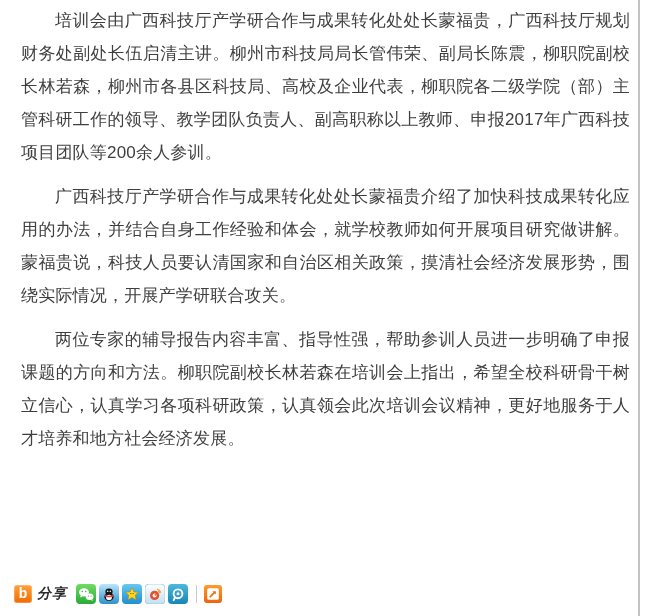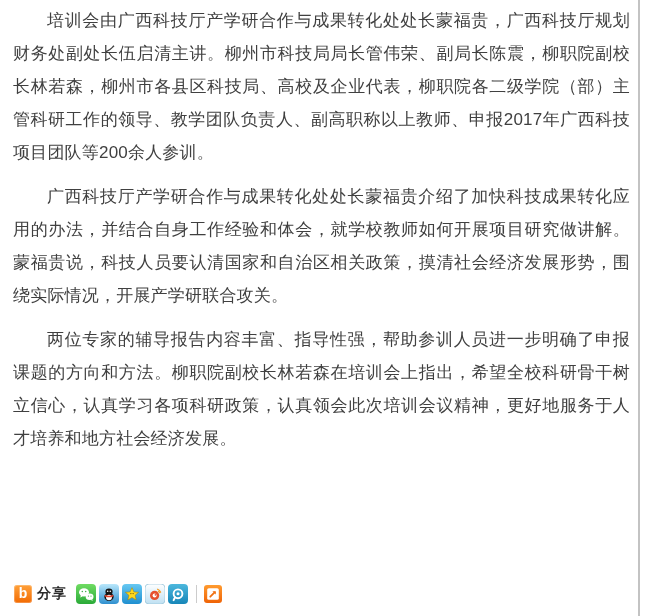--- a/index.html
+++ b/index.html
@@ -3,32 +3,32 @@
 <meta charset="utf-8">
 <style>
   html,body{margin:0;padding:0;background:#ffffff;}
   .page{
     position:relative;width:645px;height:616px;background:#ffffff;
     font-family:"Liberation Sans","DejaVu Sans",sans-serif;overflow:hidden;
   }
   .right-border{position:absolute;top:0;left:638px;width:2px;height:616px;background:#c3c3c3;}
   .article{position:absolute;top:0;left:0;box-sizing:border-box;width:630px;padding:4px 0 0 13px;}
   .article p{
-    margin:0 0 11px 0;font-size:17px;line-height:33px;color:#404040;
+    margin:0 0 11px 8px;font-size:17px;line-height:33px;color:#404040;
     text-align:justify;text-indent:2em;letter-spacing:0.2px;
   }
   .share-bar{position:absolute;left:14px;top:584px;display:flex;align-items:center;height:20px;}
   .share-trigger{display:flex;align-items:center;cursor:pointer;}
   .brand-icon{
     width:18px;height:18px;border-radius:3px;margin-right:5px;
     background:linear-gradient(#ffa13a,#f26a02);
     color:#fff;font-weight:bold;font-size:14px;line-height:17px;text-align:center;
     box-shadow:inset 0 0 0 1px rgba(255,255,255,0.25);
   }
-  .share-label{font-size:14px;font-weight:bold;color:#2b2b2b;margin-right:9px;letter-spacing:1px;}
+  .share-label{font-size:14px;font-weight:bold;color:#2b2b2b;margin-right:9px;letter-spacing:1px;font-style:italic;}
   .picon{width:20px;height:20px;margin-right:3px;display:block;cursor:pointer;}
   .picon svg{display:block;width:20px;height:20px;}
   .share-divider{width:1px;height:18px;background:#cccccc;margin:0 7px 0 5px;}
   .more-icon{width:18px;height:18px;display:block;cursor:pointer;}
   .more-icon svg{display:block;width:18px;height:18px;}
 </style>
 </head>
 <body>
 
 <div class="page">

